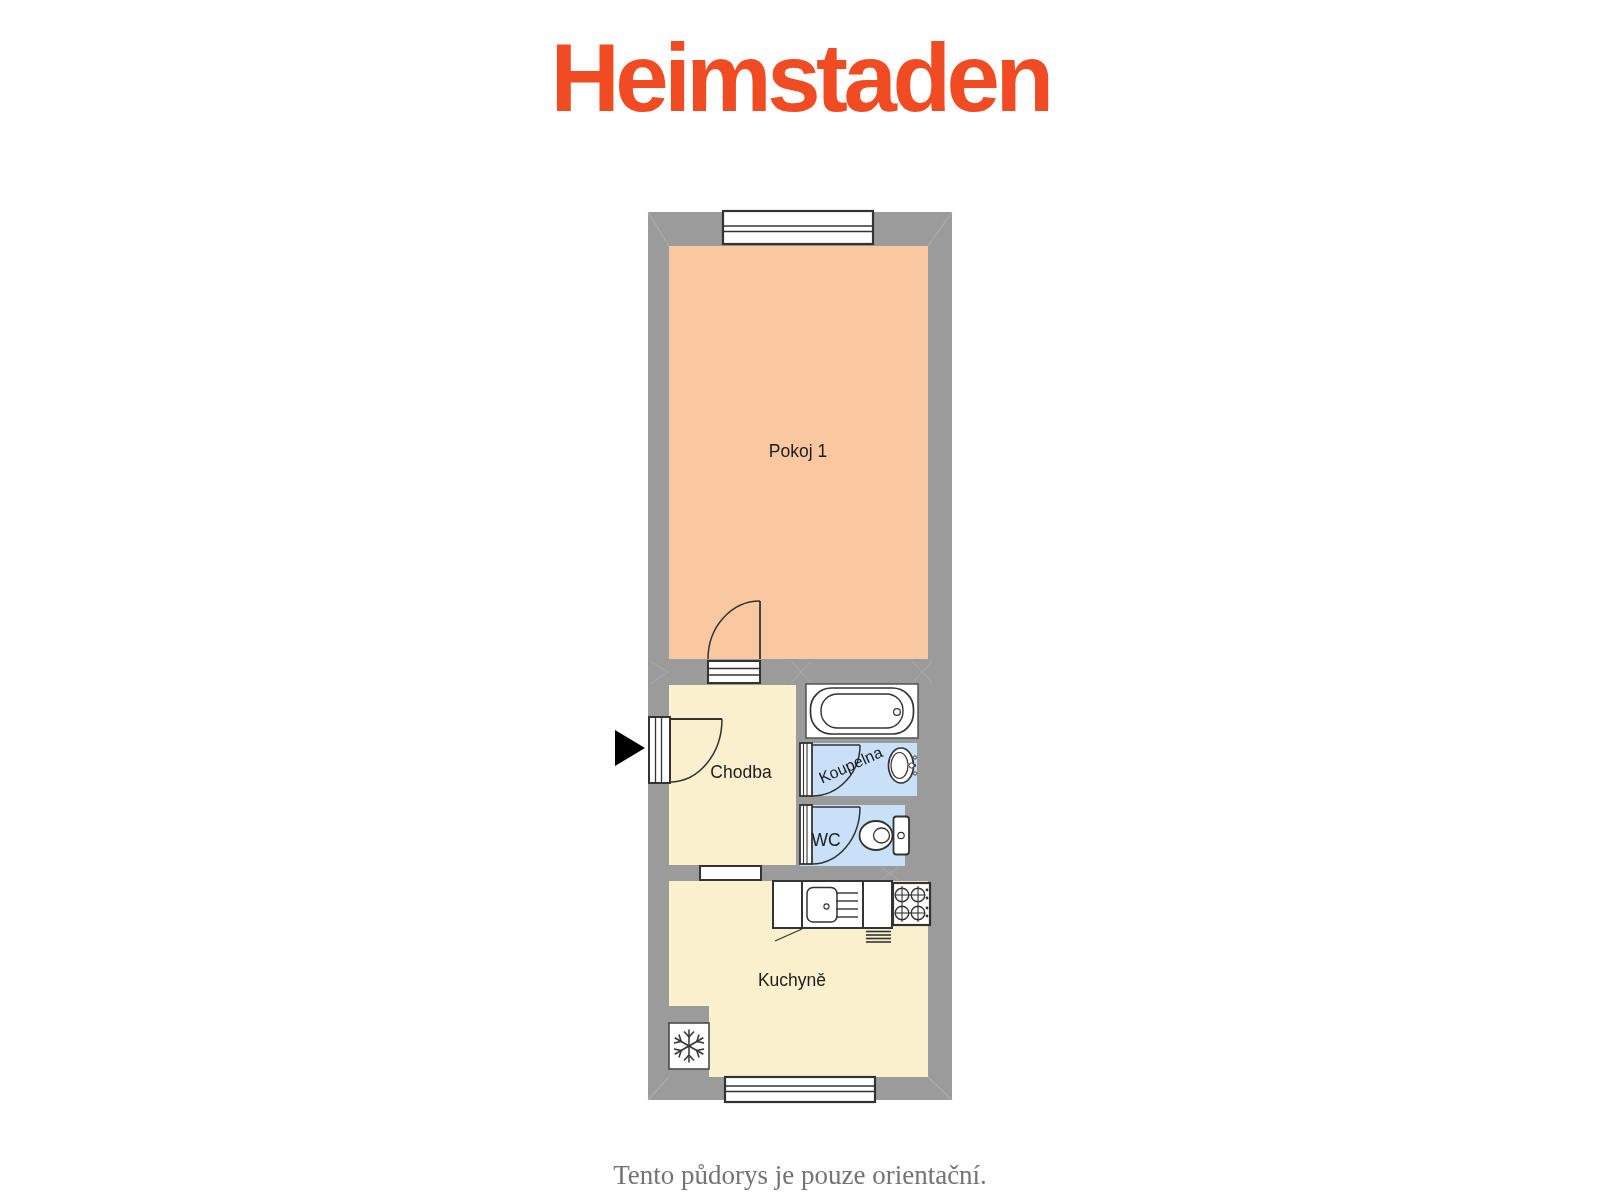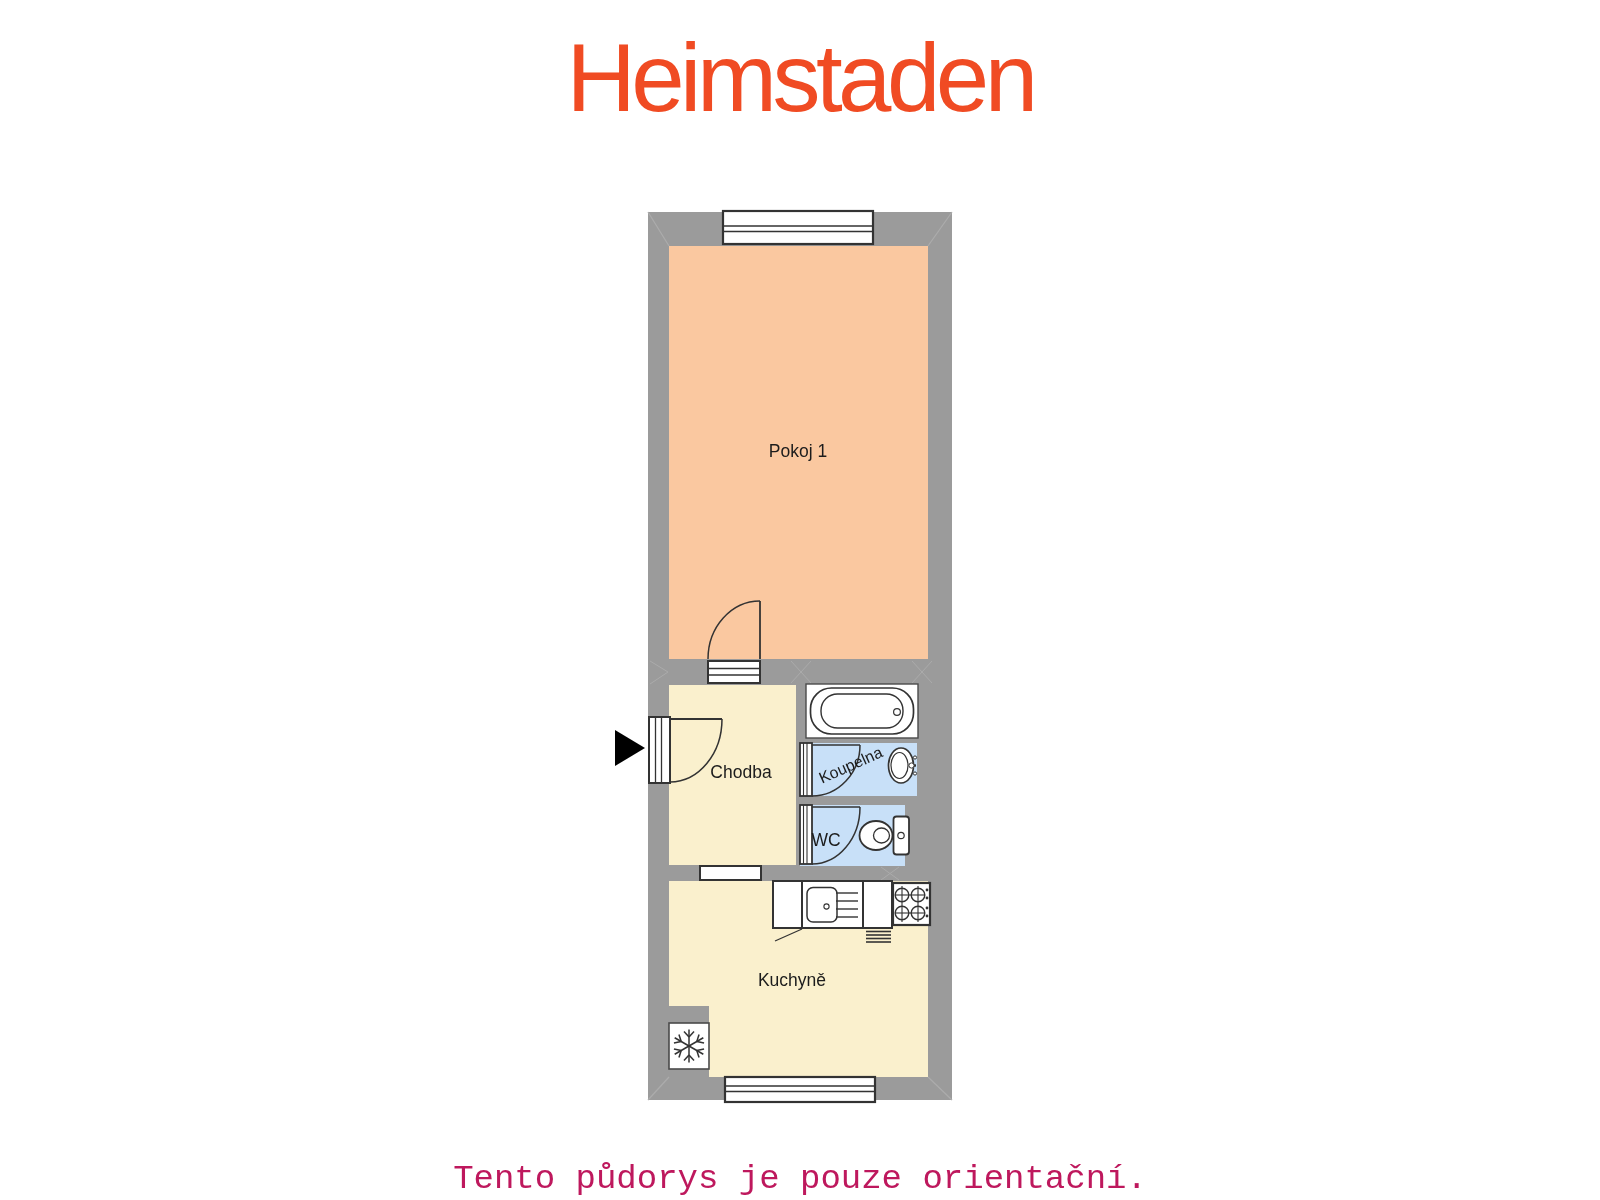--- a/index.html
+++ b/index.html
@@ -7,32 +7,32 @@
     width:1600px; height:1200px;
     background:#ffffff;
     position:relative;
     overflow:hidden;
     font-family:"Liberation Sans", sans-serif;
   }
   .logo {
     position:absolute; top:30px; left:0; width:100%;
     text-align:center;
     font-family:"Liberation Sans", sans-serif;
-    font-weight:normal;
+    font-weight:bold;
     font-size:96px;
     letter-spacing:-4.5px;
     line-height:1;
     color:#F04B23;
   }
   .caption {
     position:absolute; top:1160px; left:0; width:100%;
     text-align:center;
-    font-family:Liberation Mono, monospace;
-    font-size:34px;
-    color:#be185d;
+    font-family:Liberation Serif, serif;
+    font-size:27px;
+    color:#737373;
   }
   svg.plan { position:absolute; left:0; top:0; }
   .room-label {
     font-family:"Liberation Sans", sans-serif;
     font-size:17.5px;
     fill:#1C1C1C;
   }
   .room-label.rot { font-size:16px; }
 </style>
 </head>

